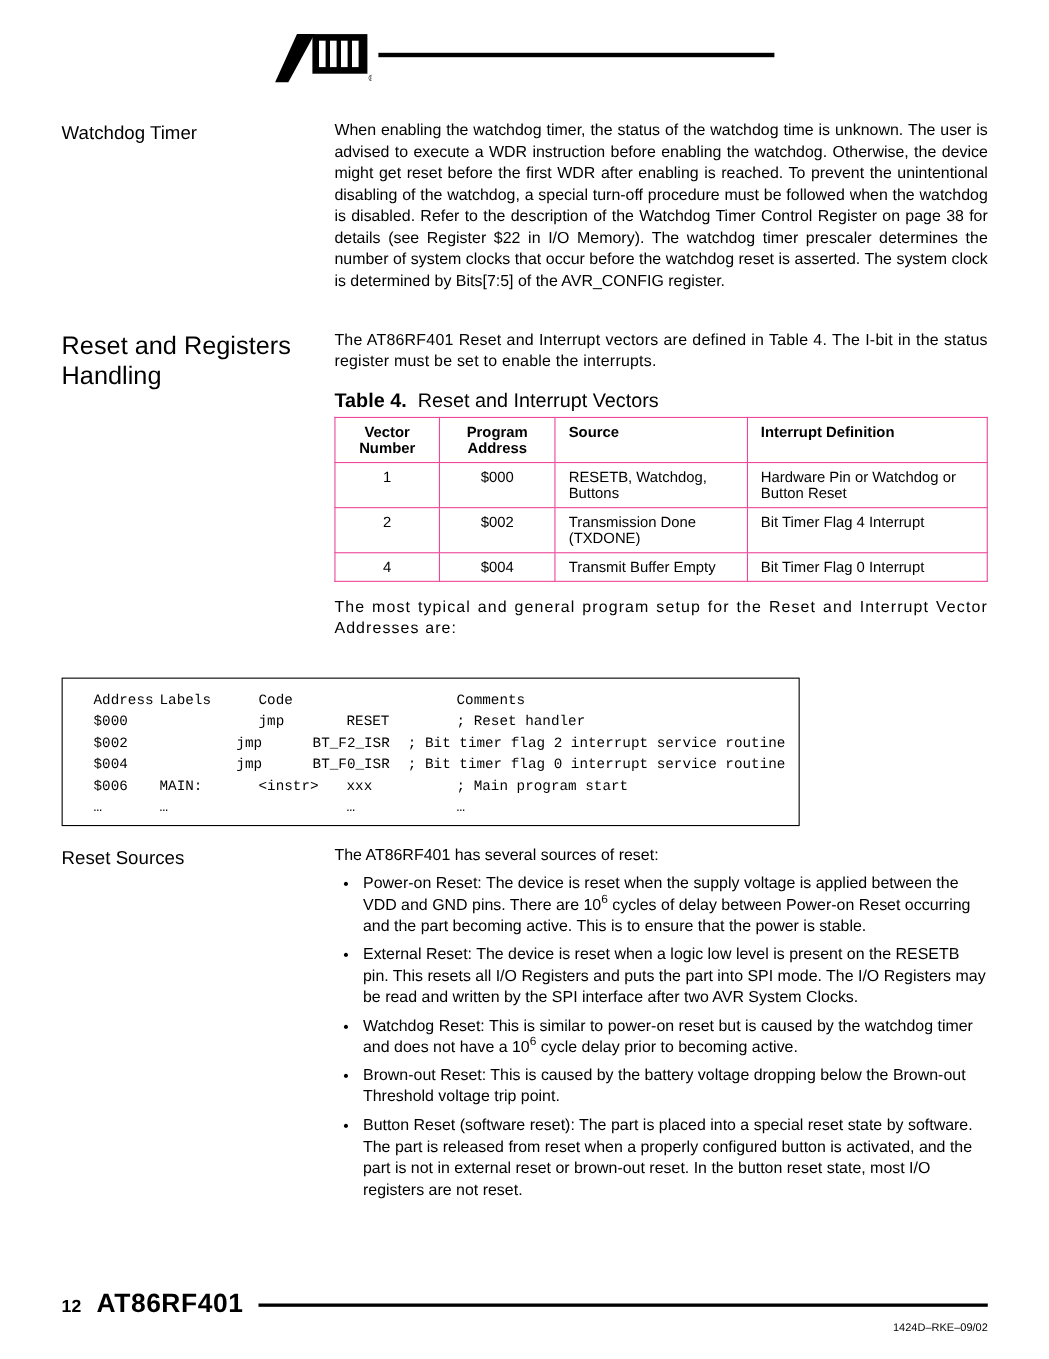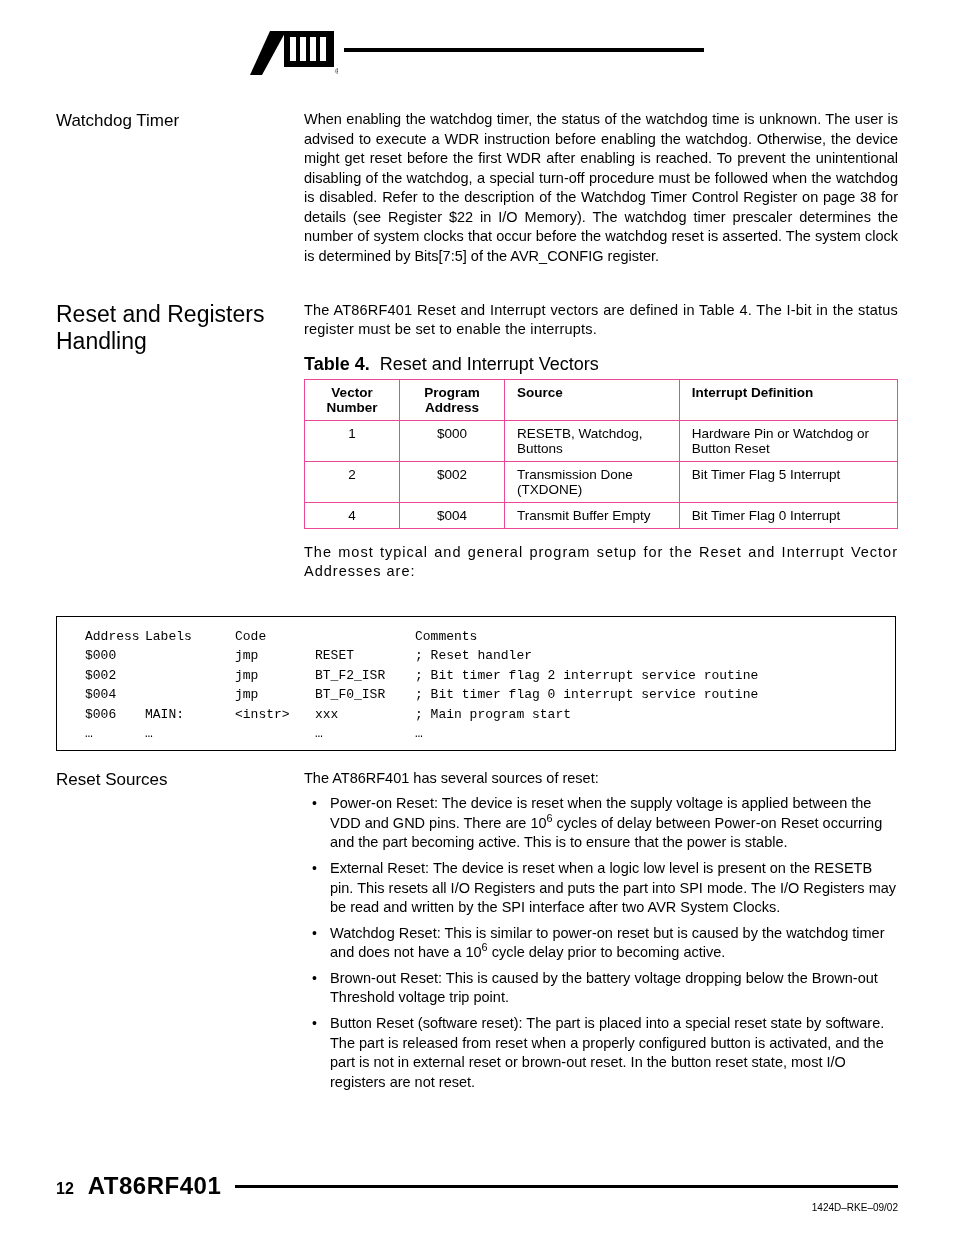--- a/index.html
+++ b/index.html
@@ -79,21 +79,21 @@
     font-weight: bold;
   }
   table.vec td.center, table.vec th.center { text-align: center; }
   .code-block {
     border: 1px solid #000;
     padding: 10px 12px 6px 28px;
     font-family: "Courier New", monospace;
     font-size: 13px;
     line-height: 1.5;
     margin: 0 14px 18px 0;
-    width: 840px;
+    width: 671px;
     box-sizing: border-box;
   }
   .code-row { display: flex; white-space: pre; }
   .c-addr   { width: 60px; }
   .c-labels { width: 90px; }
   .c-code   { width: 80px; }
   .c-op     { width: 100px; }
   .c-comm   { flex: 1; }
   ul.bullets {
     list-style: none;
@@ -195,21 +195,21 @@
           <tr>
             <td class="center">1</td>
             <td class="center">$000</td>
             <td>RESETB, Watchdog, Buttons</td>
             <td>Hardware Pin or Watchdog or Button Reset</td>
           </tr>
           <tr>
             <td class="center">2</td>
             <td class="center">$002</td>
             <td>Transmission Done (TXDONE)</td>
-            <td>Bit Timer Flag 5 Interrupt</td>
+            <td>Bit Timer Flag 4 Interrupt</td>
           </tr>
           <tr>
             <td class="center">4</td>
             <td class="center">$004</td>
             <td>Transmit Buffer Empty</td>
             <td>Bit Timer Flag 0 Interrupt</td>
           </tr>
         </tbody>
       </table>
 

